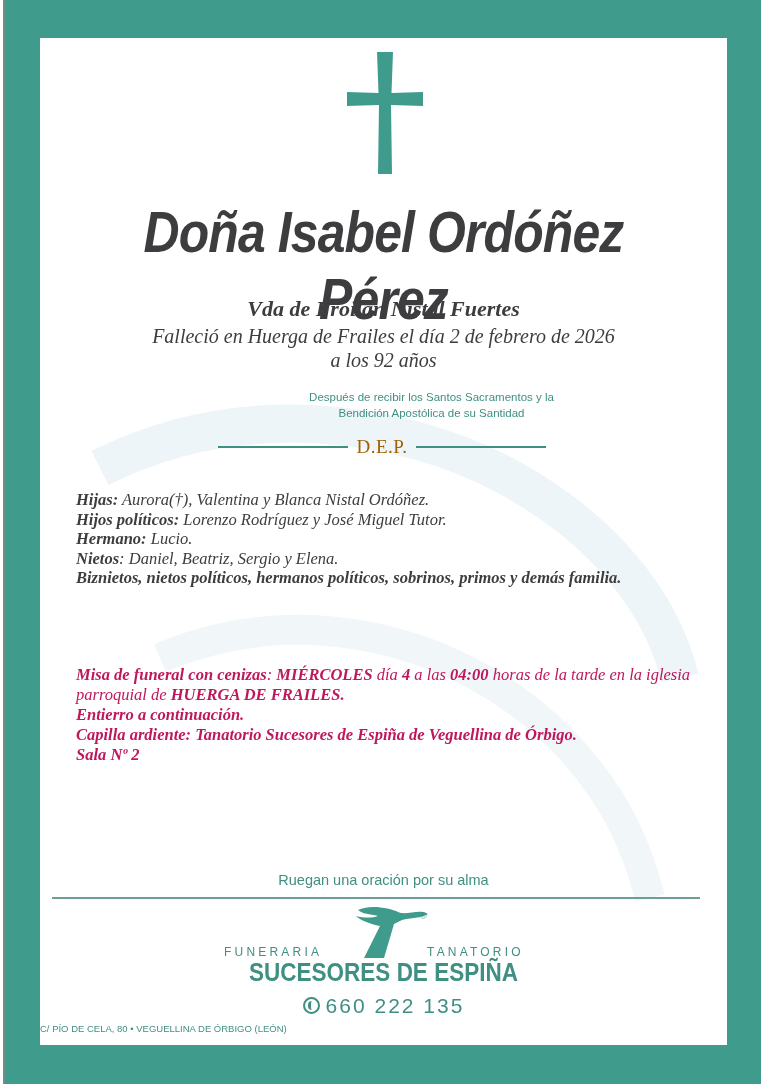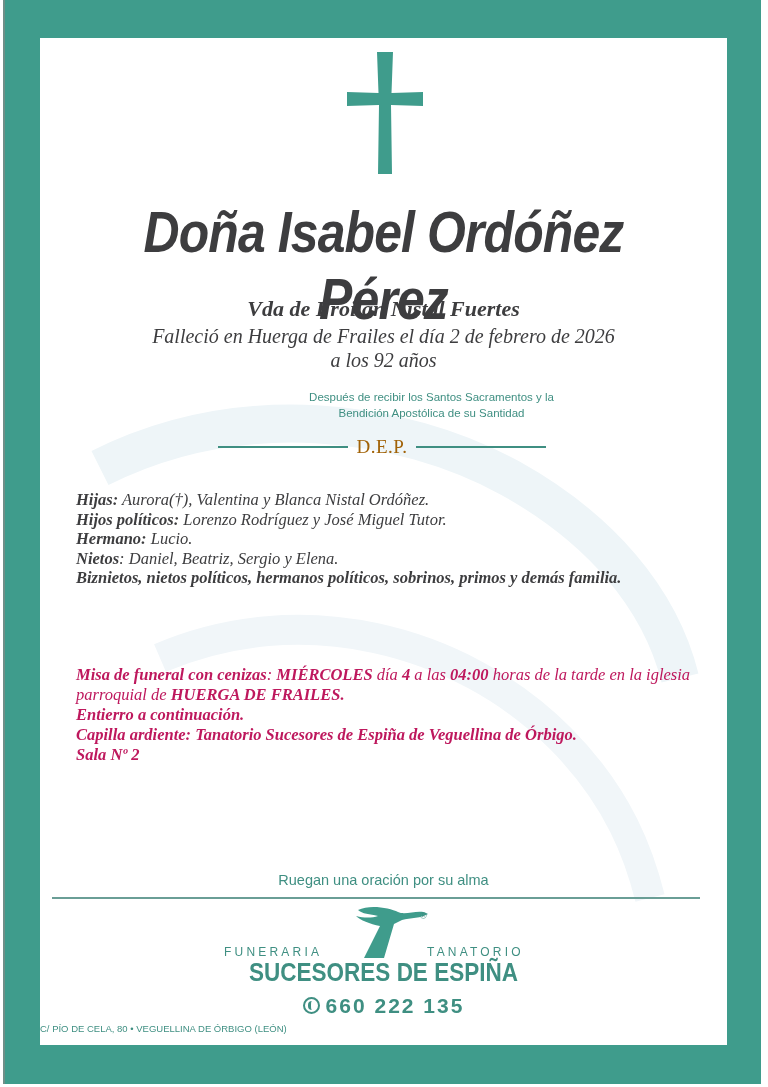--- a/index.html
+++ b/index.html
@@ -75,21 +75,21 @@
   .funeraria { left: 184px; }
   .tanatorio { left: 387px; }
   .company {
     position: absolute; left: 0; width: 100%; top: 920px; text-align: center;
     font-family: "Liberation Sans", sans-serif; font-weight: bold;
     font-size: 25px; color: #3f8f82; letter-spacing: 0px;
     transform: scaleX(0.9); transform-origin: center;
   }
   .phone-row {
     position: absolute; left: 0; width: 100%; top: 956px; text-align: center;
-    font-family: "Liberation Sans", sans-serif; font-weight: bold; font-size: 21px;
+    font-family: "Liberation Sans", sans-serif; font-weight: normal; font-size: 21px;
     color: #3f8f82; letter-spacing: 2px;
   }
   .phone-icon {
     display: inline-block; width: 17px; height: 17px; border-radius: 50%;
     border: 2px solid #3f8f82; position: relative; vertical-align: -1px; margin-right: 6px;
     box-sizing: border-box;
   }
   .phone-icon::after {
     content: ""; position: absolute; left: 3px; top: 2px; width: 6px; height: 9px;
     border-left: 3px solid #3f8f82; border-radius: 4px 0 0 4px;

